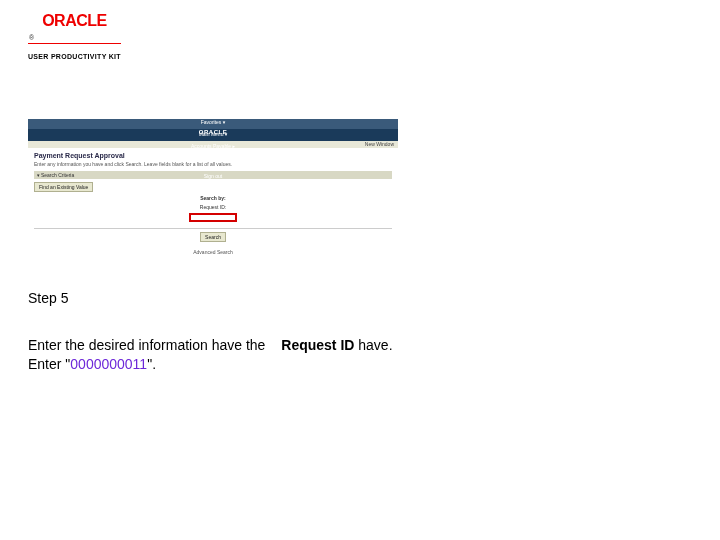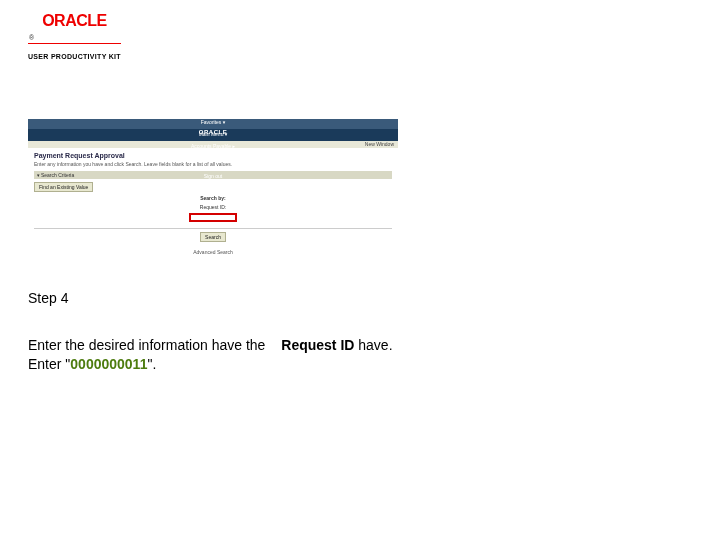--- a/index.html
+++ b/index.html
@@ -67,21 +67,21 @@
     flex: 1;
     font-size: 14px;
     color: #000;
     line-height: 1.35;
   }
   .step-label {
     margin-bottom: 28px;
   }
   .instruction-line { margin-bottom: 0; }
   .bold { font-weight: bold; padding-left: 12px; }
-  .bold-red { font-weight: bold; color: #4d7c0f; }
+  .bold-red { font-weight: normal; color: #6d28d9; }
 
   
   .mini {
     width: 370px;
     font-size: 6px;
     color: #333;
     border: 0;
   }
   .mini-toolbar {
     background: #3a5a7a;
@@ -209,21 +209,21 @@
         </div>
         <div class="mini-footer-row">
           <div class="mini-btn">Search</div>
           <span class="lbl2">Advanced Search</span>
         </div>
       </div>
     </div>
   </div>
 
   <div class="instruction-col">
-    <div class="step-label">Step 4</div>
+    <div class="step-label">Step 5</div>
     <div class="instruction-line">
       <span>Enter the desired information have the </span><span class="bold">Request ID</span><span> have.</span>
     </div>
     <div class="instruction-line">
       <span>Enter "</span><span class="bold-red">0000000011</span><span>".</span>
     </div>
   </div>
 </div>
 
 </body></html>

